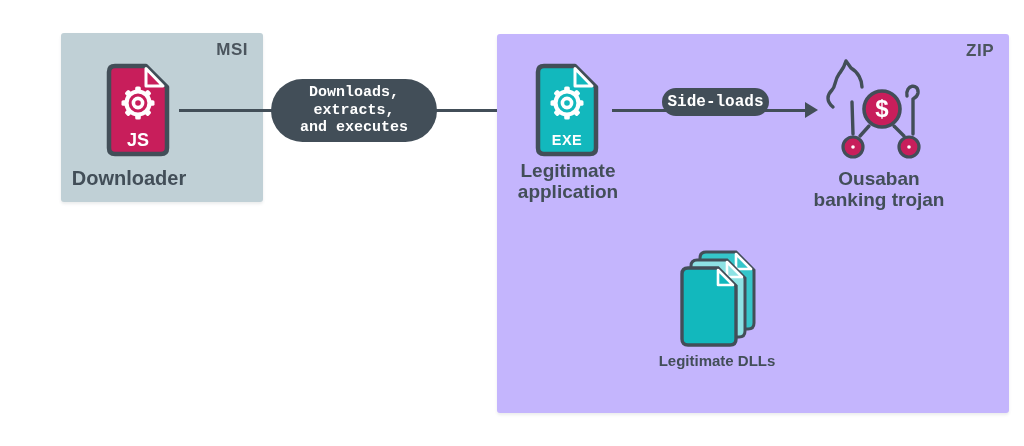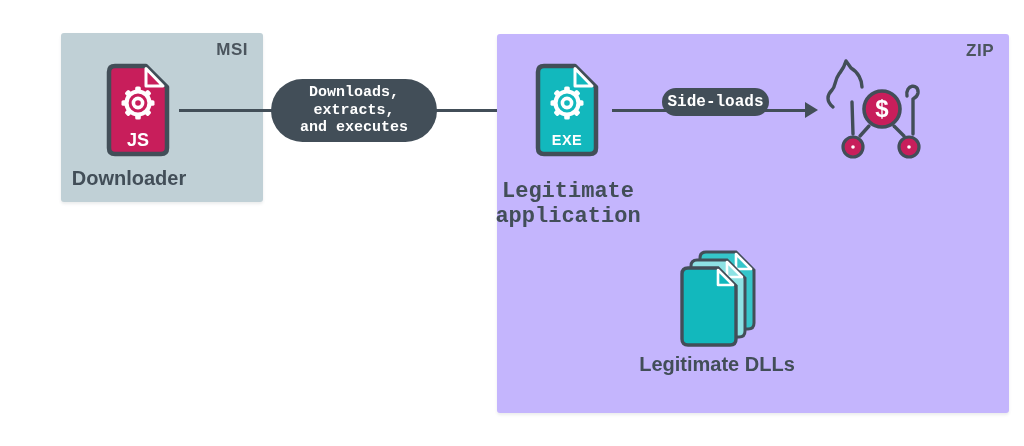--- a/index.html
+++ b/index.html
@@ -13,23 +13,23 @@
   .zip-box{left:473px;top:34px;width:512px;height:379px;background:#c4b5fd;}
   .box-tag{
     position:absolute;top:7px;right:15px;font-size:17px;font-weight:bold;
     color:#4b555e;letter-spacing:0.5px;
   }
   .node-label{
     text-align:center;font-weight:bold;color:#424e58;line-height:1.12;
     white-space:pre-line;
   }
   .lbl-downloader{left:37px;top:167px;width:184px;font-size:20px;}
-  .lbl-app{left:468px;top:180px;width:200px;font-size:22px;font-family:Liberation Mono, monospace;}
+  .lbl-app{left:468px;top:160px;width:200px;font-size:19px;}
   .lbl-trojan{left:779px;top:168px;width:200px;font-size:19px;}
-  .lbl-dlls{left:617px;top:353px;width:200px;font-size:20px;}
+  .lbl-dlls{left:617px;top:353px;width:200px;font-size:15px;}
   .arrow-line{height:3px;background:#424e58;}
   .arrow-line1{left:179px;top:109px;width:330px;}
   .arrow-line2{left:612px;top:109px;width:194px;}
   .arrow-head{
     width:0;height:0;border-top:8px solid transparent;border-bottom:8px solid transparent;
     border-left:13px solid #424e58;
   }
   .arrow-head1{left:507px;top:102px;}
   .arrow-head2{left:805px;top:102px;}
   .pill{
@@ -121,20 +121,22 @@
       <path d="M 84,41 C 82,29 96,28 95,38 C 94.5,41 92,43 90,44 L 90,79"></path>
     </g>
     <circle cx="59" cy="54" r="18" fill="#c81e5b" stroke="#424e58" stroke-width="3.6"></circle>
     <text x="59" y="62" text-anchor="middle" font-size="24" font-weight="bold" fill="#ffffff">$</text>
     <circle cx="30" cy="92" r="10" fill="#c81e5b" stroke="#424e58" stroke-width="3.2"></circle>
     <circle cx="30" cy="92" r="1.8" fill="#ffffff"></circle>
     <circle cx="86" cy="92" r="10" fill="#c81e5b" stroke="#424e58" stroke-width="3.2"></circle>
     <circle cx="86" cy="92" r="1.8" fill="#ffffff"></circle>
   </svg>
 
+  <div class="abs node-label lbl-trojan">Ousaban
+banking trojan</div>
 
   <svg class="abs icon-dll" width="78" height="100" viewBox="0 0 78 100">
     <g transform="translate(18,-16)">
       <path d="M 10,20 H 40 L 58,38 V 91 Q 58,97 52,97 H 10 Q 4,97 4,91 V 26 Q 4,20 10,20 Z" fill="#35c6ca" stroke="#424e58" stroke-width="3"></path>
       <path d="M 40,22 L 55,37 L 40,37 Z" fill="none" stroke="#ffffff" stroke-width="2.6" stroke-linejoin="round"></path>
     </g>
     <g transform="translate(9,-8)">
       <path d="M 10,20 H 40 L 58,38 V 91 Q 58,97 52,97 H 10 Q 4,97 4,91 V 26 Q 4,20 10,20 Z" fill="#8ee2e4" stroke="#424e58" stroke-width="3"></path>
       <path d="M 40,22 L 55,37 L 40,37 Z" fill="none" stroke="#ffffff" stroke-width="2.6" stroke-linejoin="round"></path>
     </g>

